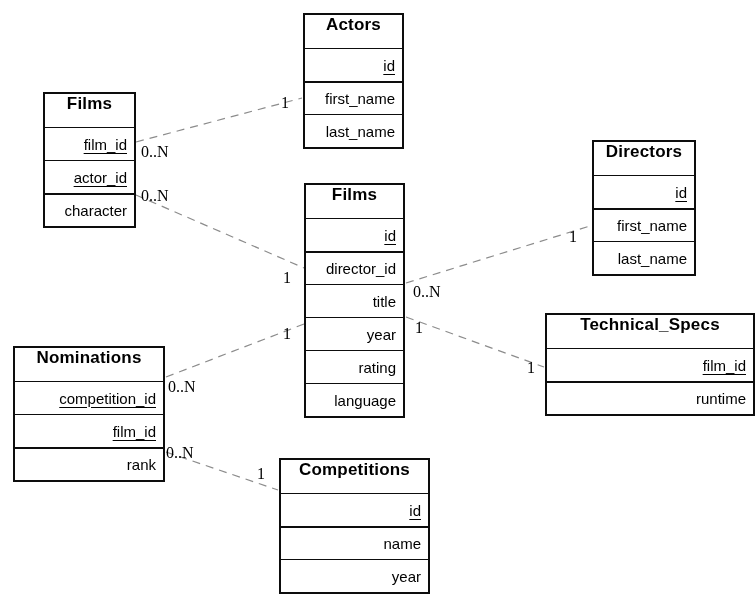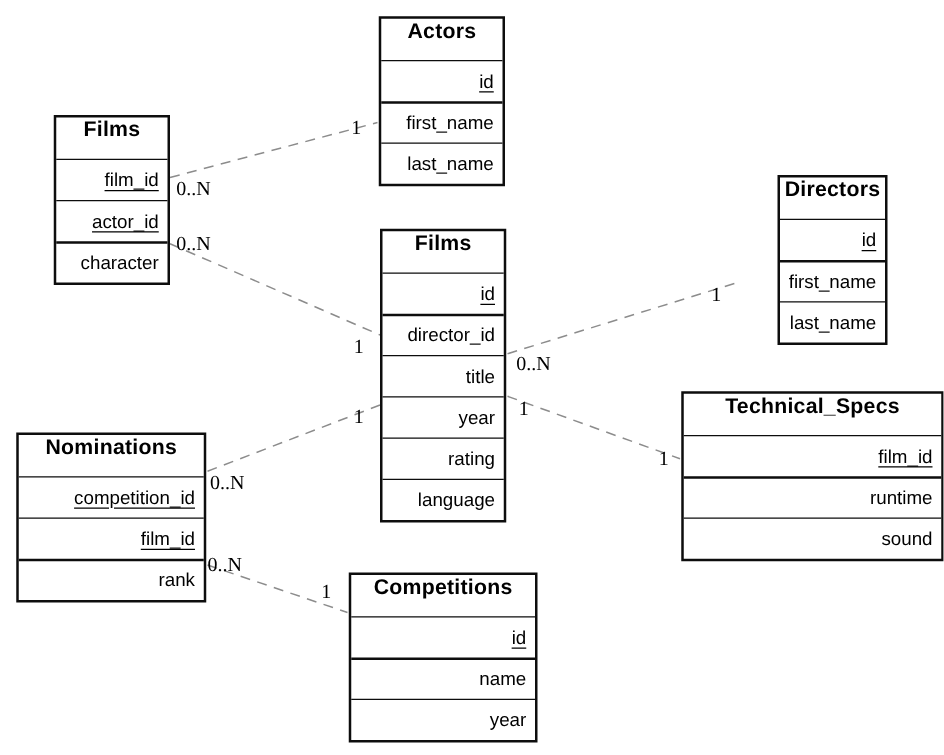--- a/index.html
+++ b/index.html
@@ -101,21 +101,21 @@
         <span class="colname">year</span>
       </div>
     <div class="erow">
         <span class="colname">rating</span>
       </div>
     <div class="erow">
         <span class="colname">language</span>
       </div>
   </div>
 
-  <div class="entity" style="left:622px;top:140px;width:88px">
+  <div class="entity" style="left:592px;top:140px;width:104px">
     <div class="ehead">
         <span class="colname">Directors</span>
       </div>
     <div class="erow">
         <span class="colname u">id</span>
       </div>
     <div class="erow sep">
         <span class="colname">first_name</span>
       </div>
     <div class="erow">
@@ -156,18 +156,15 @@
   <div class="entity" style="left:545px;top:313px;width:210px">
     <div class="ehead">
         <span class="colname">Technical_Specs</span>
       </div>
     <div class="erow">
         <span class="colname u fk">film_id</span>
       </div>
     <div class="erow sep">
         <span class="colname">runtime</span>
       </div>
-    <div class="erow">
-        <span class="colname">sound</span>
-      </div>
   </div>
 
 </div>
 
 </body></html>

